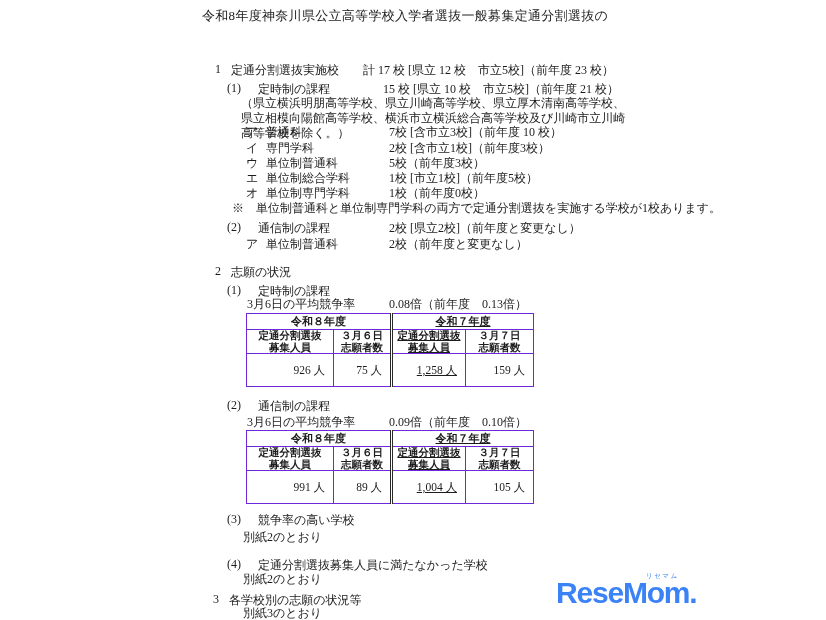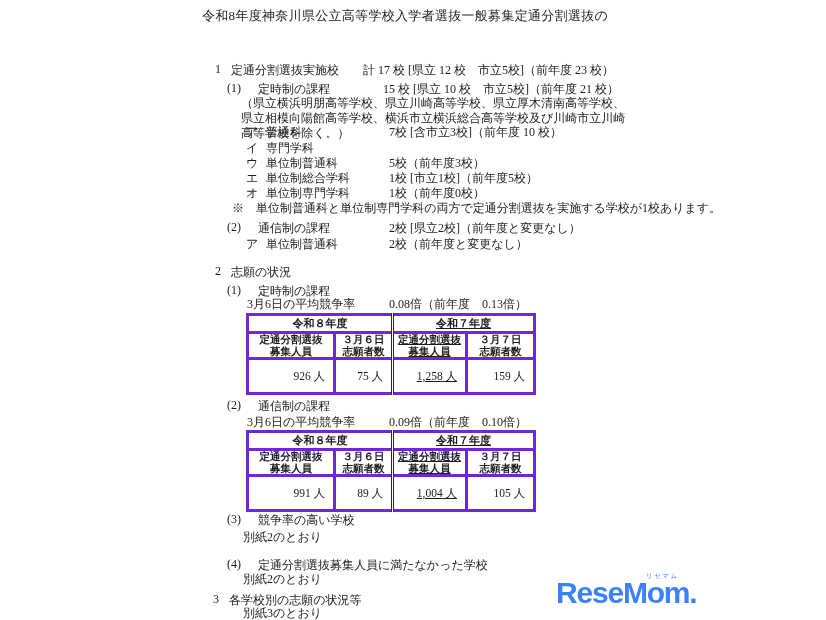--- a/index.html
+++ b/index.html
@@ -7,21 +7,21 @@
     position:relative;width:826px;height:620px;background:#ffffff;overflow:hidden;
     font-family:"Liberation Serif","DejaVu Serif",serif;
     color:#1c1c1c;font-size:12px;
   }
   .row{position:absolute;left:0;width:826px;height:16px;white-space:nowrap;}
   .c{position:absolute;top:0;white-space:nowrap;}
   .title{font-size:13px;letter-spacing:0.3px;}
   .para{position:absolute;line-height:15px;white-space:normal;}
   
   .t{position:absolute;border-collapse:collapse;table-layout:fixed;background:#fff;}
-  .t td{border:3px solid #6d28d9;overflow:hidden;}
+  .t td{border:1px solid #6d28d9;overflow:hidden;}
   .yh{height:13px;text-align:center;font-family:"Liberation Sans","DejaVu Sans",sans-serif;font-weight:bold;font-size:11px;padding:0;vertical-align:middle;}
   .ch{height:21px;text-align:center;font-family:"Liberation Sans","DejaVu Sans",sans-serif;font-weight:bold;font-size:10.5px;line-height:1.1;white-space:pre-line;padding:0;vertical-align:middle;}
   .dv{height:32px;text-align:right;padding:0 8px 0 0;font-size:11.5px;vertical-align:middle;}
   .dl{border-left:3px double #2a2a2a !important;text-decoration:underline;}
   
   .logo{position:absolute;left:556px;top:572px;width:150px;height:44px;color:#3b82f6;font-family:"Liberation Sans","DejaVu Sans",sans-serif;font-weight:bold;}
   .logo .main{position:absolute;left:0;top:4px;font-size:30px;letter-spacing:-1.2px;}
   .logo .ruby{position:absolute;left:90px;top:0px;font-size:6.5px;letter-spacing:1.5px;font-weight:normal;}
 </style>
 </head>
@@ -48,20 +48,21 @@
   <div class="para" style="left:241px;top:96px;width:388px">（県立横浜明朋高等学校、県立川崎高等学校、県立厚木清南高等学校、県立相模向陽館高等学校、横浜市立横浜総合高等学校及び川崎市立川崎高等学校を除く。）</div>
 
   <div class="row" style="top:124px">
     <span class="c" style="left:246px">ア</span>
     <span class="c" style="left:266px">普通科</span>
     <span class="c" style="left:389px">7校 [含市立3校]（前年度 10 校）</span>
   </div>
   <div class="row" style="top:140px">
     <span class="c" style="left:246px">イ</span>
     <span class="c" style="left:266px">専門学科</span>
+    <span class="c" style="left:389px">2校 [含市立1校]（前年度3校）</span>
   </div>
   <div class="row" style="top:155px">
     <span class="c" style="left:246px">ウ</span>
     <span class="c" style="left:266px">単位制普通科</span>
     <span class="c" style="left:389px">5校（前年度3校）</span>
   </div>
   <div class="row" style="top:170px">
     <span class="c" style="left:246px">エ</span>
     <span class="c" style="left:266px">単位制総合学科</span>
     <span class="c" style="left:389px">1校 [市立1校]（前年度5校）</span>

